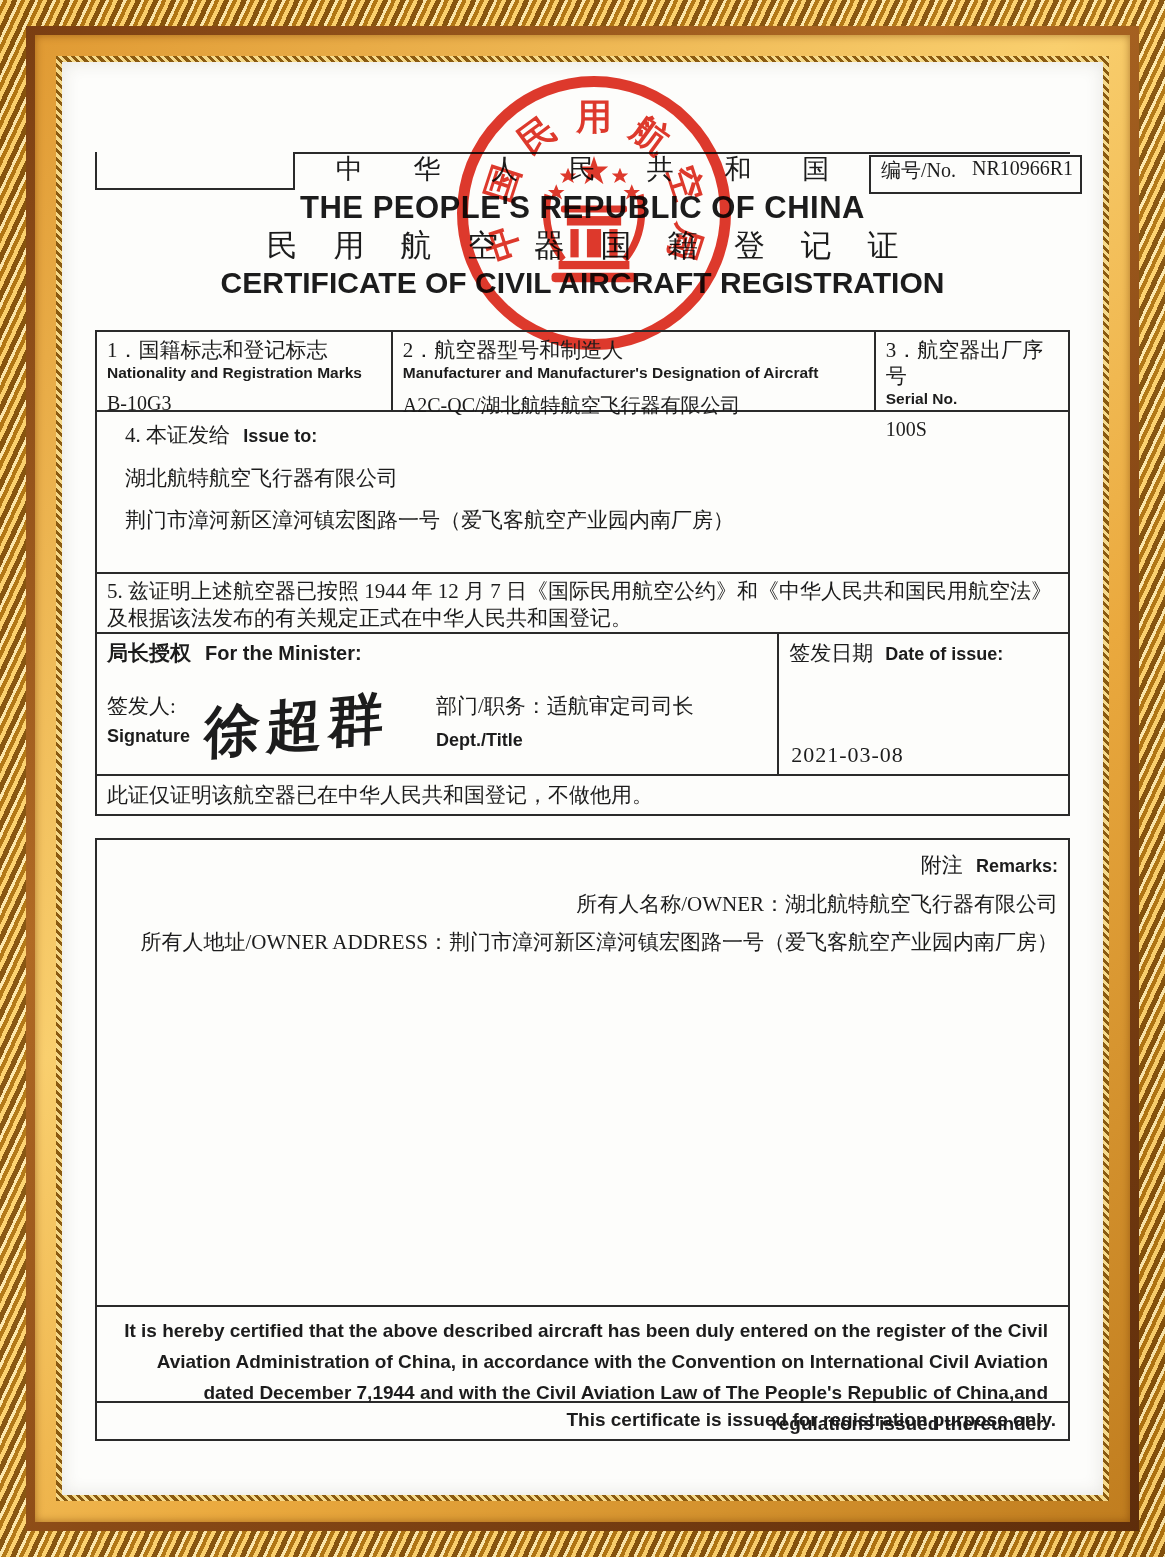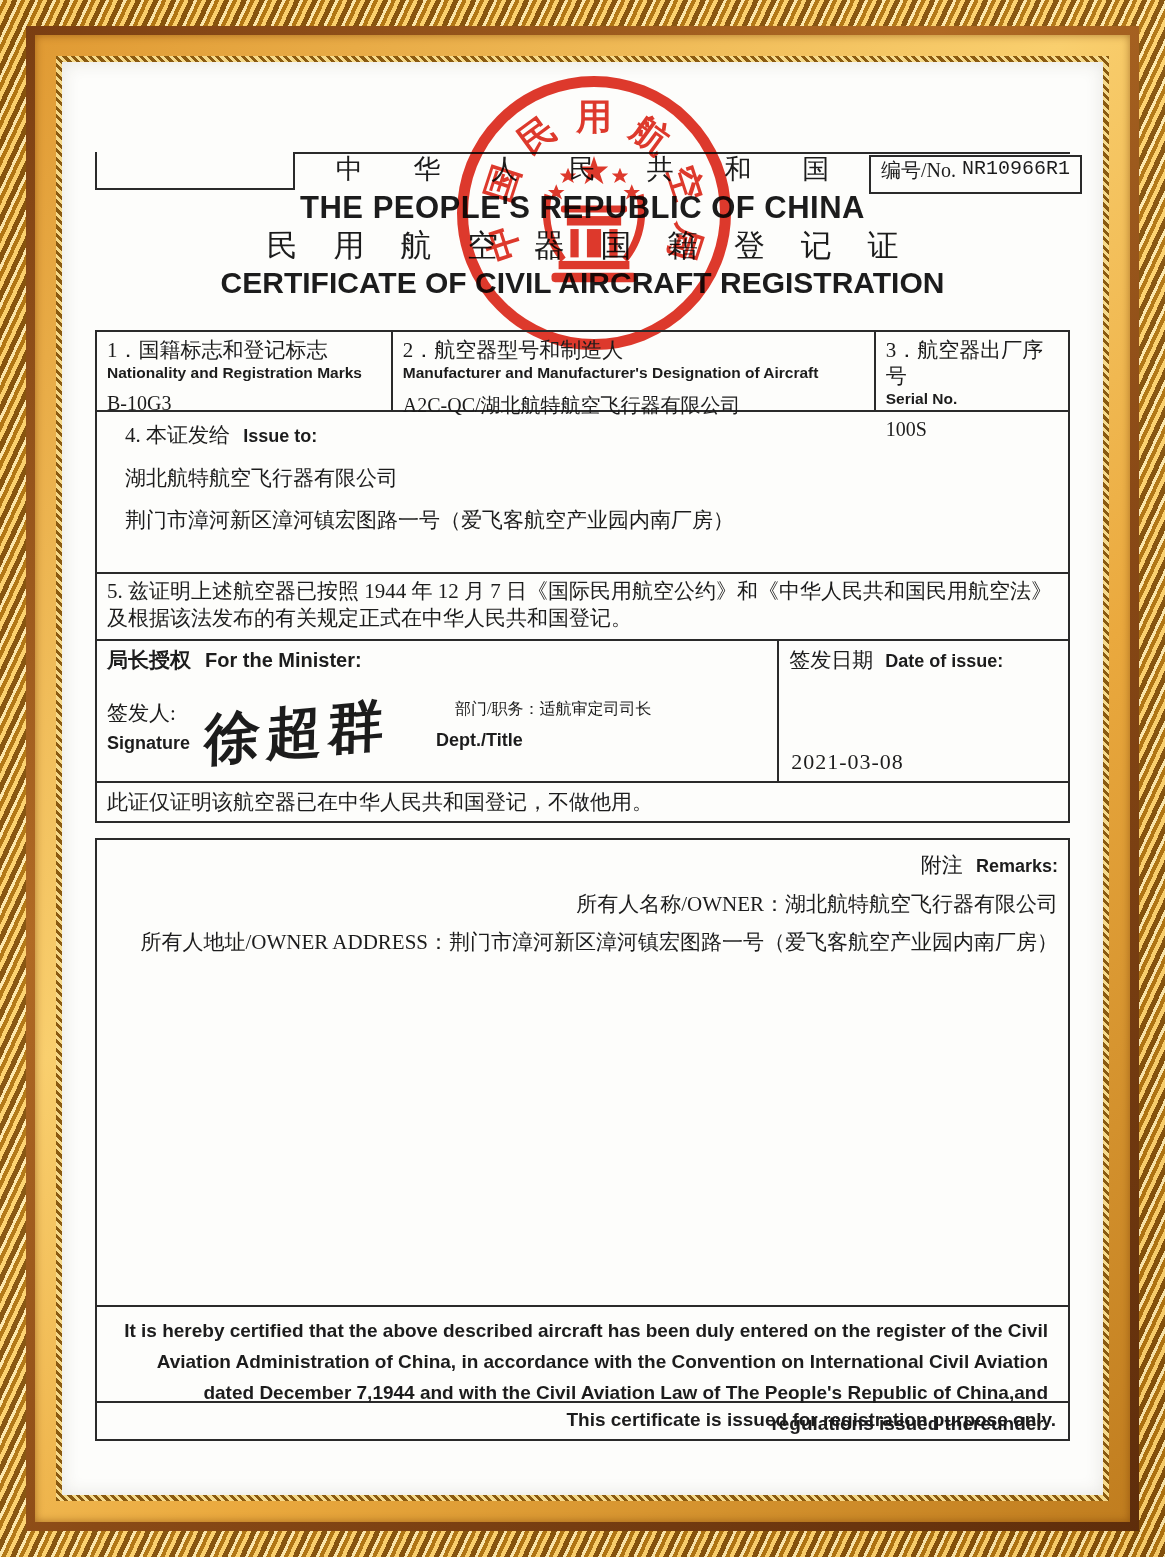--- a/index.html
+++ b/index.html
@@ -61,35 +61,35 @@
     font-size:15.5px;line-height:20px;}
   .val{font-size:20px;margin-top:9px;}
   .cn-text{font-size:21px;line-height:34px;}
   .en-bold{font-family:"Liberation Sans","DejaVu Sans",sans-serif;font-weight:bold;}
 
   .row1 .cell:nth-child(1){width:295px;}
   .row1 .cell:nth-child(2){width:485px;}
   .row1 .cell:nth-child(3){width:195px;}
   .row1{height:78px;}
   .row2{height:162px;display:block;padding:6px 28px;box-sizing:border-box;}
-  .row3{height:67px;display:block;padding:4px 10px;box-sizing:border-box;
+  .row3{height:60px;display:block;padding:4px 10px;box-sizing:border-box;
     font-size:21px;line-height:27px;}
   .row4{height:142px;}
   .row4 .cell:nth-child(1){width:683px;position:relative;}
   .row4 .cell:nth-child(2){width:292px;position:relative;}
   .row5{height:40px;display:block;padding:5px 10px;box-sizing:border-box;font-size:21px;}
 
   .sig-row{position:absolute;left:10px;top:58px;width:660px;display:flex;}
   .sig-label .zh{font-size:21px;display:block;}
   .sig-label .en{display:block;margin-top:6px;}
   .signature{font-size:56px;font-weight:bold;letter-spacing:6px;
     transform:rotate(-5deg) skewX(-6deg);margin-left:14px;margin-top:-4px;
     font-family:"DejaVu Serif",serif;}
   .dept{margin-left:46px;}
-  .dept .zh{font-size:16px;display:block;margin-left:19px;}
+  .dept .zh{font-size:21px;display:block;}
   .dept .en{display:block;margin-top:10px;}
   .date-value{position:absolute;left:12px;top:72px;font-size:22px;letter-spacing:1px;margin-top:36px;}
 
   
   .remarks-table{position:absolute;left:33px;top:776px;width:975px;border:2px solid #2a2a2a;
     box-sizing:border-box;text-align:right;}
   .remarks-cell{height:465px;padding:6px 10px;box-sizing:border-box;font-size:21px;line-height:38px;}
   .footer-cert{border-top:2px solid #2a2a2a;padding:8px 20px;height:96px;box-sizing:border-box;
     font-family:"Liberation Sans","DejaVu Sans",sans-serif;font-weight:bold;
     font-size:19px;line-height:31px;}
@@ -111,21 +111,21 @@
 
   <div class="title-stack">
     <div class="t-cn-top">中 华 人 民 共 和 国</div>
     <div class="t-en-top">THE PEOPLE'S REPUBLIC OF CHINA</div>
     <div class="t-cn-main">民 用 航 空 器 国 籍 登 记 证</div>
     <div class="t-en-main">CERTIFICATE OF CIVIL AIRCRAFT REGISTRATION</div>
   </div>
 
   <div class="serial-box">
     <span>编号/No.</span>
-    <span style="margin-left:6px;font-family:Liberation Mono, monospace;">NR10966R1</span>
+    <span style="margin-left:16px;">NR10966R1</span>
   </div>
 
   <div class="seal">
     <span><span class="seal-char" style="transform: rotate(-108deg) translateY(-96px);">中</span><span class="seal-char" style="transform: rotate(-72deg) translateY(-96px);">国</span><span class="seal-char" style="transform: rotate(-36deg) translateY(-96px);">民</span><span class="seal-char" style="transform: rotate(0deg) translateY(-96px);">用</span><span class="seal-char" style="transform: rotate(36deg) translateY(-96px);">航</span><span class="seal-char" style="transform: rotate(72deg) translateY(-96px);">空</span><span class="seal-char" style="transform: rotate(108deg) translateY(-96px);">局</span></span>
     <svg class="seal-emblem" width="118" height="142" viewBox="0 0 100 120">
       <g fill="#dd2a1c">
         <polygon points="50,8 53,17 62,17 55,23 58,32 50,26 42,32 45,23 38,17 47,17"></polygon>
         <polygon points="28,18 30,23 35,23 31,26 33,31 28,28 23,31 25,26 21,23 26,23"></polygon>
         <polygon points="72,18 74,23 79,23 75,26 77,31 72,28 67,31 69,26 65,23 70,23"></polygon>
         <polygon points="18,32 20,37 25,37 21,40 23,45 18,42 13,45 15,40 11,37 16,37"></polygon>

